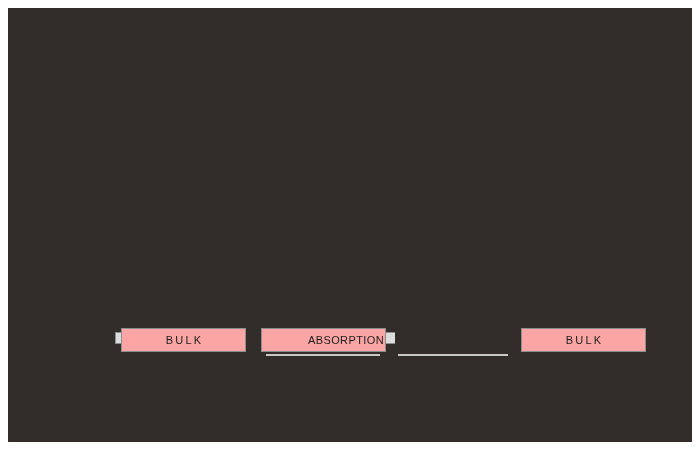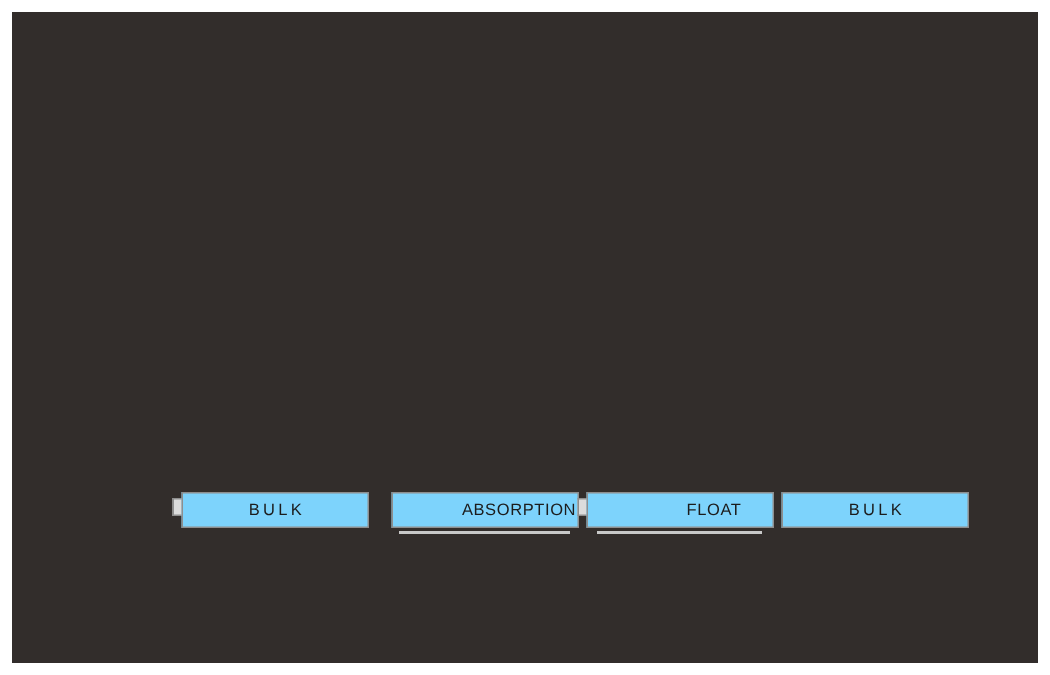--- a/index.html
+++ b/index.html
@@ -31,21 +31,21 @@
     position: absolute;
     left: 0;
     top: 310px;
     width: 684px;
     height: 44px;
   }
   .chip {
     position: absolute;
     top: 10px;
     height: 24px;
-    background: #7dd3fc;
+    background: #fca5a5;
     border: 1px solid #8e8e8e;
     box-sizing: border-box;
     display: flex;
     align-items: center;
     justify-content: center;
     color: #1c1c1c;
     font-size: 11px;
     line-height: 1;
     white-space: nowrap;
   }
@@ -98,23 +98,20 @@
       <div class="chip chip-1 spaced">
         <span class="chip-label">BULK</span>
       </div>
 
       <div class="chip chip-2 tight">
         <span class="chip-label">ABSORPTION</span>
       </div>
       <div class="chip-underline under-2"></div>
 
       <div class="chip-tab tab-3"></div>
-      <div class="chip chip-3 tight">
-        <span class="chip-label">FLOAT</span>
-      </div>
       <div class="chip-underline under-3"></div>
 
       <div class="chip chip-4 spaced">
         <span class="chip-label">BULK</span>
       </div>
 
     </div>
   </div>
 </div>
 

